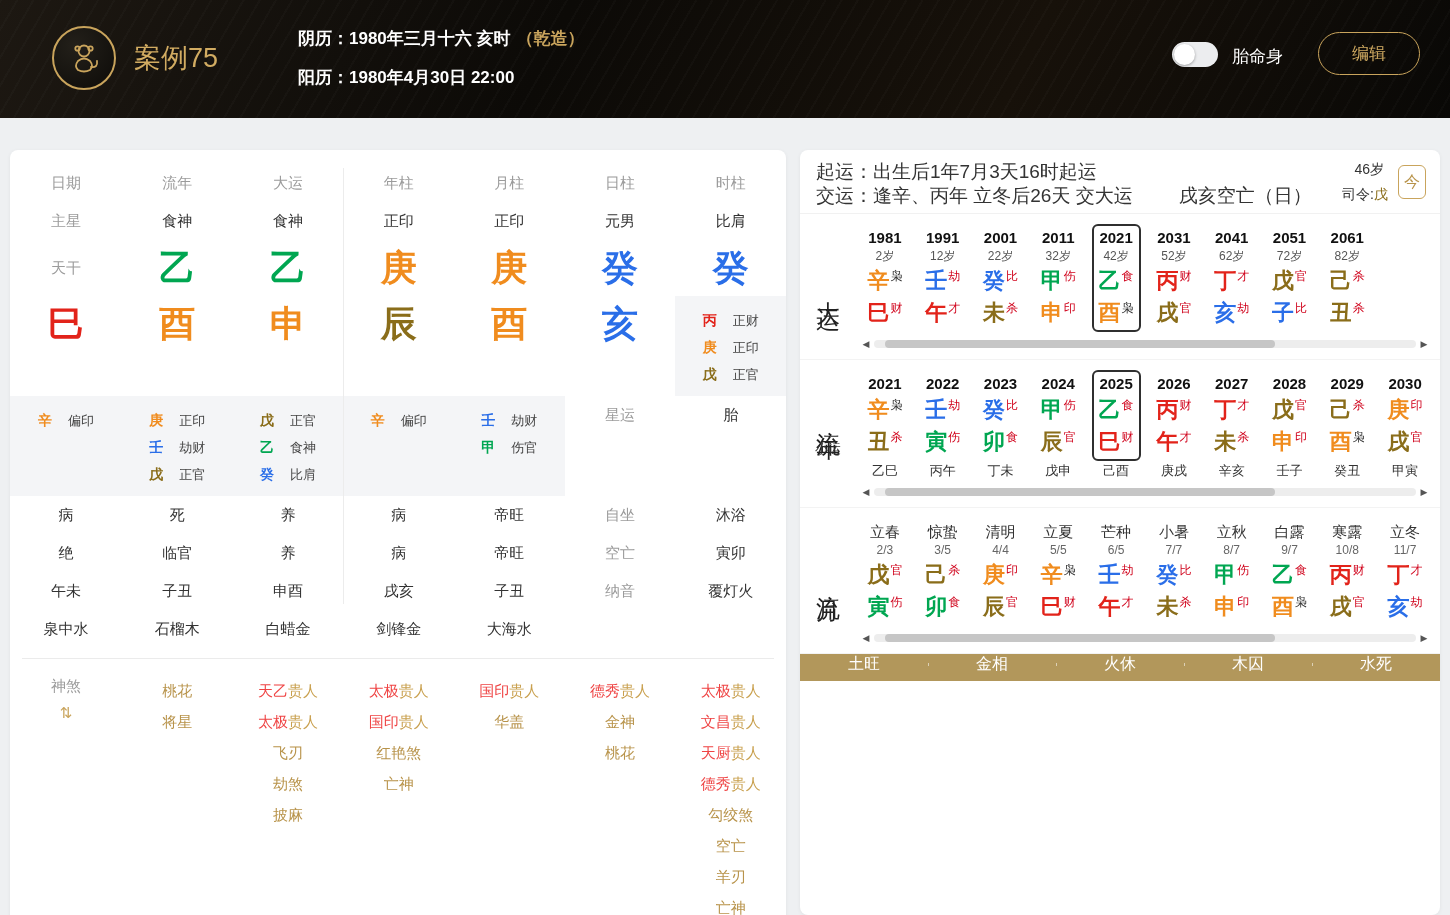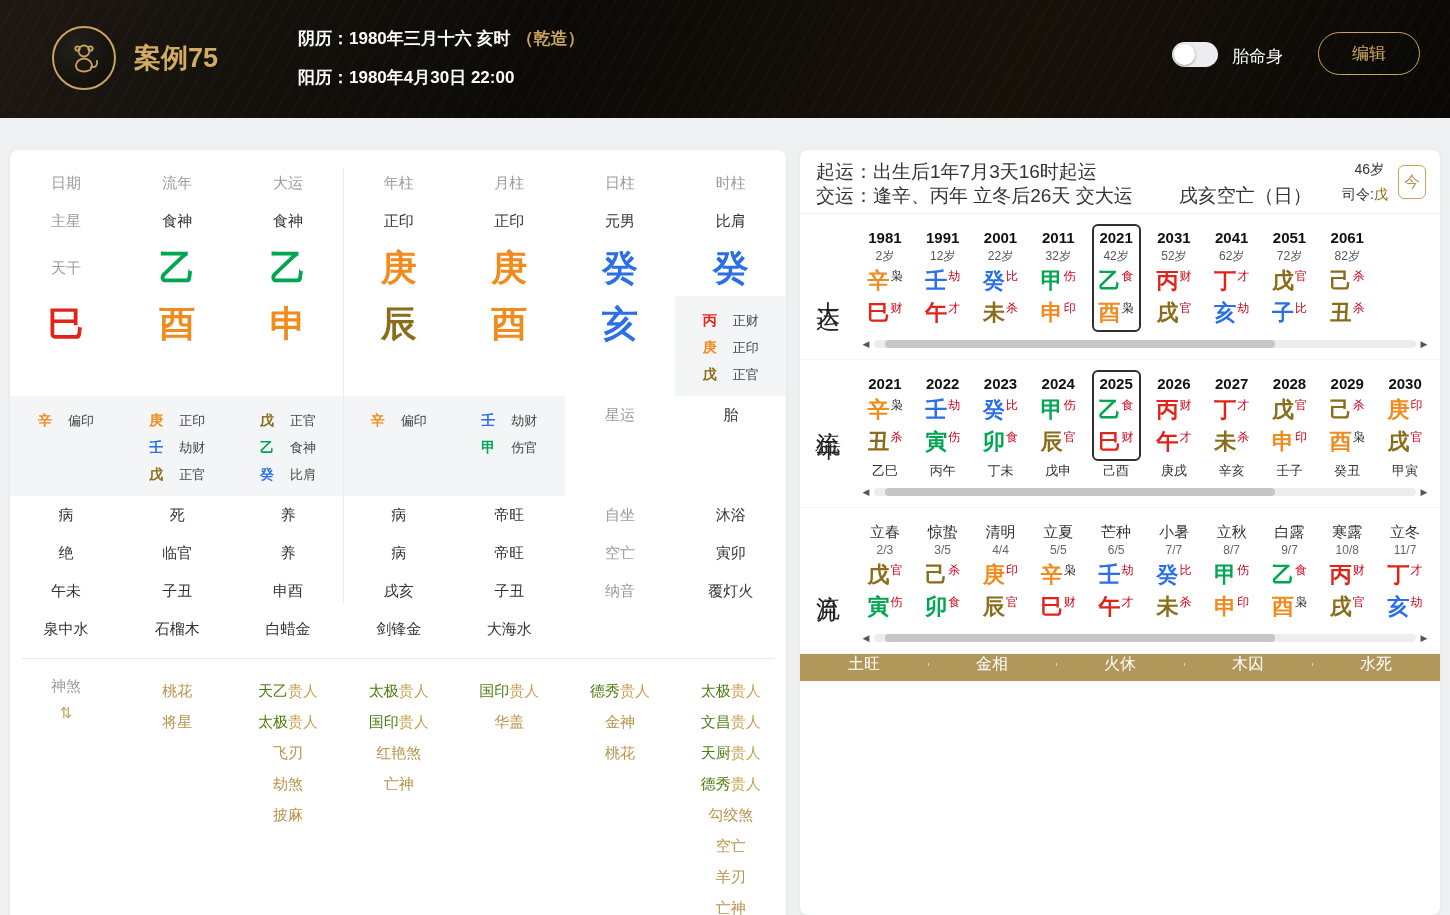--- a/index.html
+++ b/index.html
@@ -5,21 +5,21 @@
 *{margin:0;padding:0;box-sizing:border-box}
 html,body{width:1450px;height:915px;overflow:hidden;background:#eef0f2;font-family:"Liberation Sans",sans-serif;position:relative}
 
 
 .header{position:absolute;top:0;left:0;width:1450px;height:118px;
   background:linear-gradient(115deg,#1d1812 0%,#0c0a07 38%,#17110a 70%,#090806 100%)}
 .header::before{content:"";position:absolute;inset:0;
   background:repeating-linear-gradient(120deg,rgba(255,255,255,.02) 0 2px,transparent 2px 14px)}
 .logo{position:absolute;left:52px;top:26px;width:64px;height:64px;border:2px solid #c9a45c;border-radius:50%;
   display:flex;align-items:center;justify-content:center;background:radial-gradient(circle at 35% 30%,#23201a,#0d0b08)}
-.app-title{position:absolute;left:134px;top:40px;font-size:27px;font-weight:700;color:#d2ac62}
+.app-title{position:absolute;left:134px;top:40px;font-size:27px;font-weight:400;color:#d2ac62}
 .dates{position:absolute;left:298px;top:19px}
 .date-line{color:#fff;font-size:17px;font-weight:700;line-height:39px;white-space:nowrap}
 .gender-tag{color:#c9a45c;margin-left:6px}
 .toggle{position:absolute;left:1172px;top:42px;width:46px;height:25px;border-radius:13px;background:#ecedef;cursor:pointer}
 .knob{position:absolute;left:2px;top:2px;width:21px;height:21px;border-radius:50%;background:#fff;box-shadow:0 1px 3px rgba(0,0,0,.35)}
 .toggle-label{position:absolute;left:1232px;top:46px;color:#fff;font-size:17px;line-height:22px}
 .edit-btn{position:absolute;left:1318px;top:32px;width:102px;height:43px;border:1px solid #c9a45c;border-radius:22px;
   background:transparent;color:#d2ac62;font-size:17px;display:flex;align-items:center;justify-content:center;cursor:pointer}
 
 
@@ -36,21 +36,21 @@
 .lc.band{height:100px}
 .hcol{display:flex;flex-direction:column;align-items:center;justify-content:flex-start;padding-top:11px;height:100px}
 .hline{line-height:26px;white-space:nowrap}
 .hs{font-size:14px;font-weight:700}
 .hg{font-size:13px;color:#444;margin-left:16px}
 .hdiv{grid-column:1/-1;height:1px;background:#ebebeb;margin:10px 12px 0}
 .shs-lab{display:flex;flex-direction:column;align-items:center;justify-content:flex-start;padding-top:18px;gap:8px;color:#9b9b9b;font-size:15px}
 .sort{color:#c9a45c;font-size:15px;cursor:pointer}
 .shs-col{display:flex;flex-direction:column;align-items:center;padding-top:16px}
 .shs-item{line-height:31px;font-size:15px;white-space:nowrap}
-.shs-pre{color:#4d7c0f}
+.shs-pre{color:#ef4444}
 .shs-gr{color:#c9a04e}
 .shs-item.gold{color:#b8934a}
 
 
 .card-r{position:absolute;left:800px;top:150px;width:640px;height:765px;background:#fff;border-radius:8px;box-shadow:0 1px 4px rgba(0,0,0,.06);overflow:hidden}
 .info{position:relative;padding:10px 16px 8px;border-bottom:1px solid #f1f1f1;height:64px}
 .info-line{font-size:19px;color:#333;line-height:24px;white-space:nowrap}
 .void-note{margin-left:46px}
 .age-now{position:absolute;right:56px;top:11px;font-size:14px;color:#333}
 .siling{position:absolute;right:52px;top:36px;font-size:14px;color:#333}

